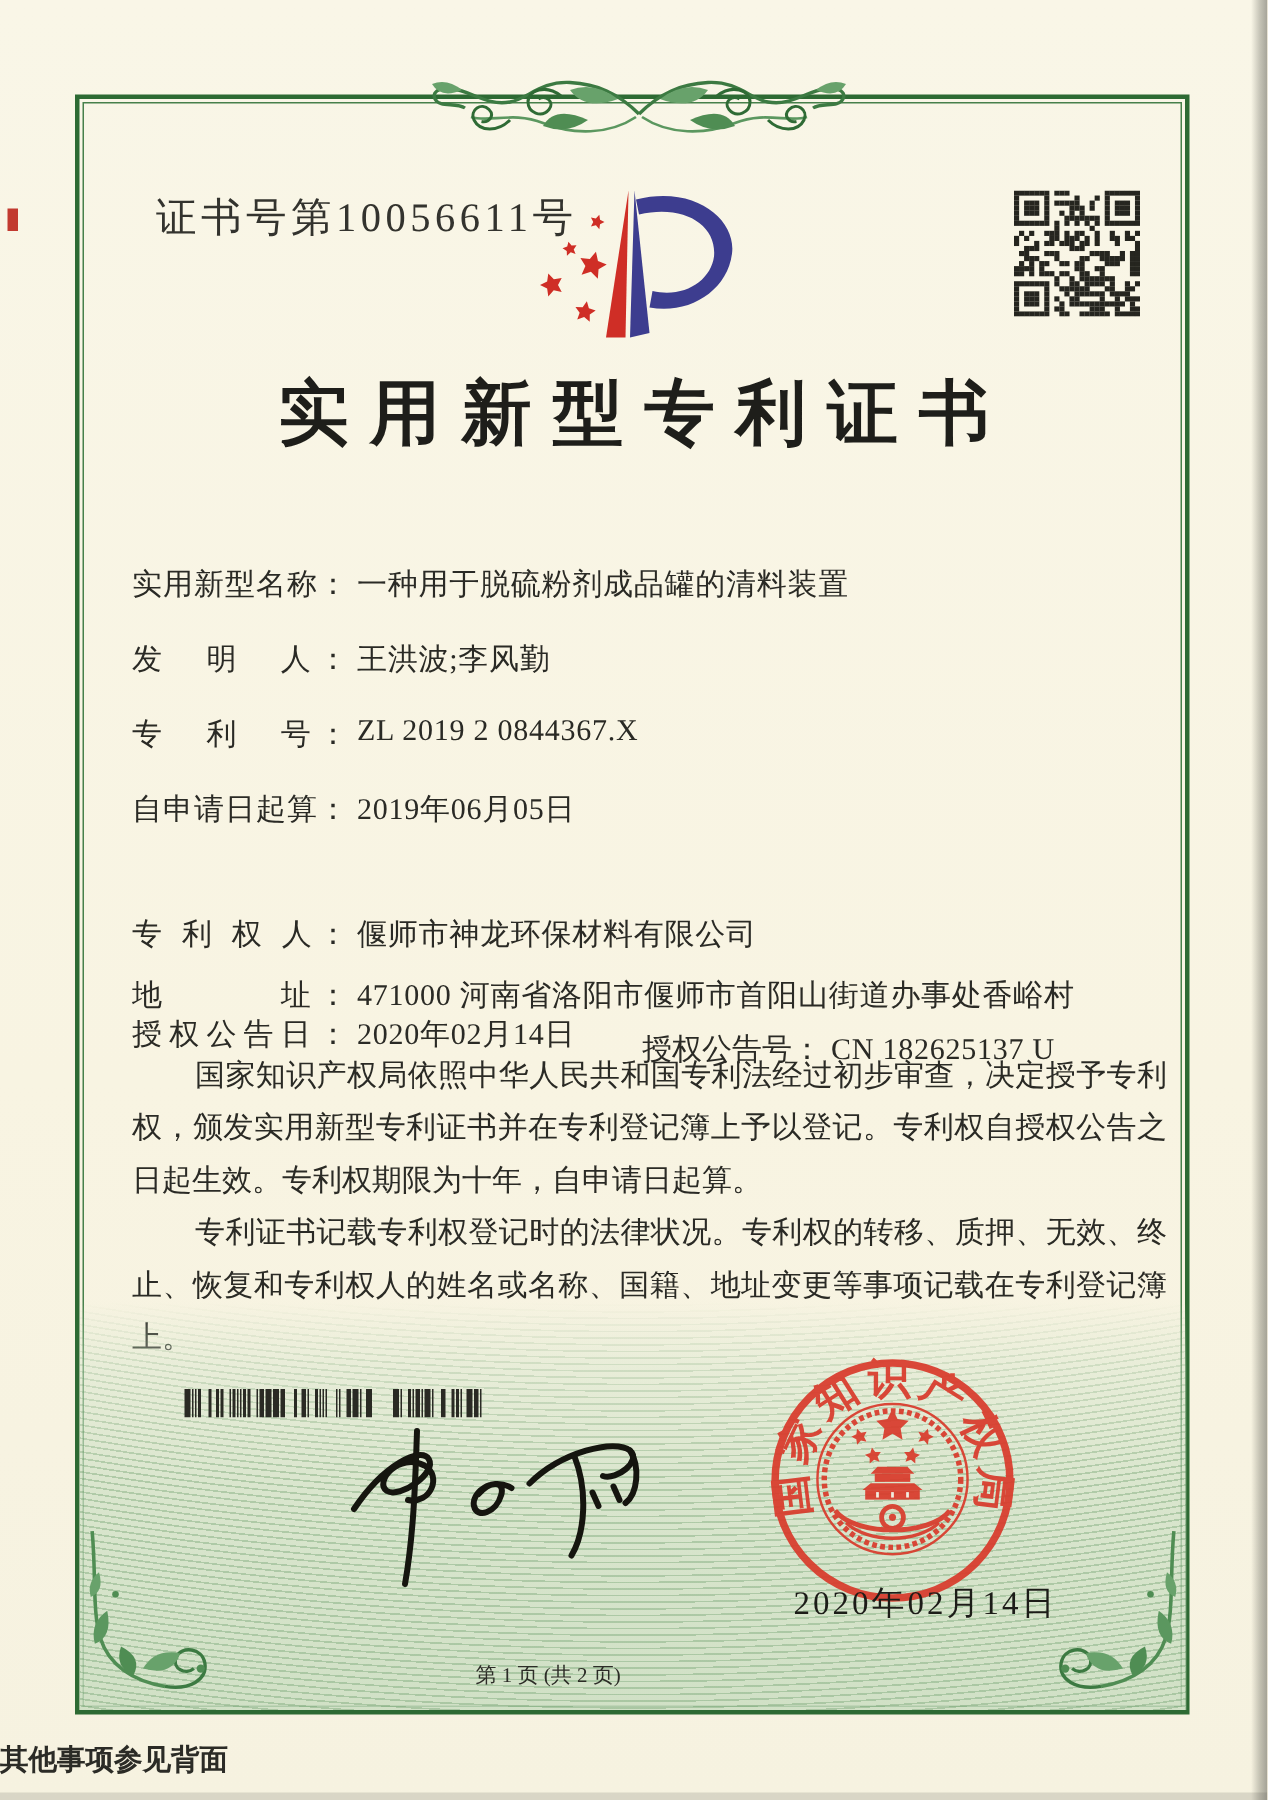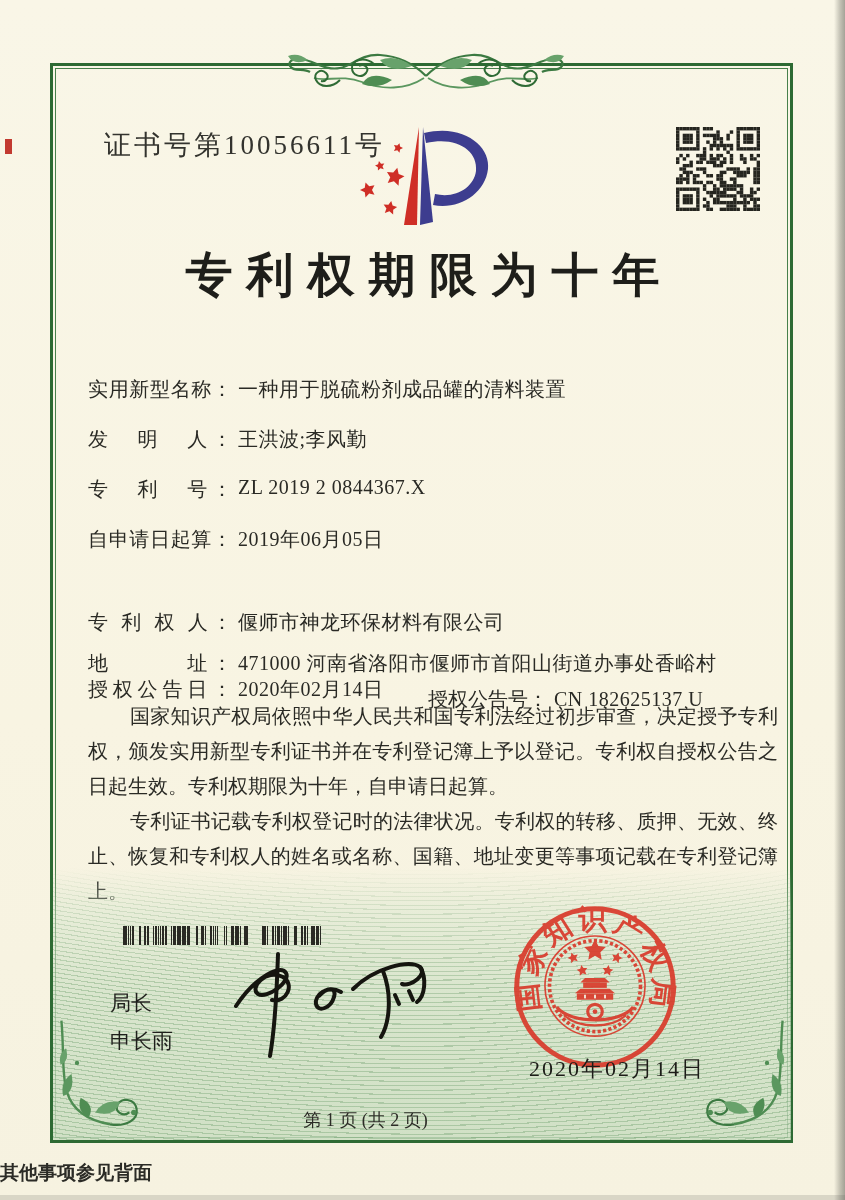--- a/index.html
+++ b/index.html
@@ -24,21 +24,21 @@
   
   .fields{position:absolute;left:88px;top:0;width:700px;}
   .frow{position:absolute;left:0;white-space:nowrap;font-size:20px;color:#2a2a25;margin-top:10px;}
   .flabel{display:inline-block;width:144px;text-align:justify;text-align-last:justify;
           vertical-align:top;white-space:normal;}
   .fvalue{display:inline-block;margin-left:6px;letter-spacing:.5px;}
   .grant2{position:absolute;left:340px;top:0;}
   
   .bodytext{position:absolute;left:88px;top:700px;width:690px;font-size:20px;line-height:35px;
             text-align:justify;color:#2a2a25;}
-  .bodytext p{margin:0;text-indent:2.1em;font-family:Liberation Mono, monospace;}
+  .bodytext p{margin:0;text-indent:2.1em;}
   
   .band{position:absolute;left:53px;top:868px;width:738px;height:272px;overflow:hidden;}
   .band-tint{position:absolute;inset:0;
       background:linear-gradient(180deg,rgba(213,229,205,0) 0%,rgba(213,229,205,.45) 16%,
                  rgba(205,224,197,.7) 45%,rgba(199,220,191,.8) 100%);}
   .band-lines{position:absolute;inset:0;
       background:repeating-radial-gradient(circle 2400px at 50% -2150px,
                  rgba(96,150,96,.34) 0 1.1px,rgba(0,0,0,0) 1.1px 4.4px);
       -webkit-mask-image:linear-gradient(180deg,transparent 0%,rgba(0,0,0,.5) 14%,#000 42%);
       mask-image:linear-gradient(180deg,transparent 0%,rgba(0,0,0,.5) 14%,#000 42%);}
@@ -46,21 +46,21 @@
   .flourish.left{left:2px;}
   .flourish.right{right:2px;transform:scaleX(-1);}
   
   .barcode{position:absolute;left:104px;top:926px;}
   .director{position:absolute;left:110px;top:984px;font-family:"Liberation Sans","DejaVu Sans",sans-serif;
             font-size:21px;color:#1f1f1c;line-height:38px;}
   .signature{position:absolute;left:222px;top:942px;}
   .seal{position:absolute;left:504px;top:896px;}
   .seal-date{position:absolute;left:512px;top:1054px;width:210px;text-align:center;
              font-size:22px;letter-spacing:2px;color:#1c1c18;}
-  .page-num{position:absolute;left:0;top:1108px;width:731px;text-align:center;font-size:18px;color:#2c2c27;}
+  .page-num{position:absolute;left:0;top:1108px;width:731px;text-align:center;font-size:14px;color:#2c2c27;}
   .back-note{position:absolute;left:0;top:1160px;width:845px;text-align:left;
              font-size:19px;font-weight:600;color:#2b2b26;}
   .ornament-top{position:absolute;left:288px;top:40px;}
 </style>
 </head>
 <body>
 
 <div class="page">
 
   <svg width="0" height="0" style="position:absolute">
@@ -431,21 +431,21 @@
       <rect x="16" y="24" width="1.02" height="1.02" fill="#25251f"></rect>
       <rect x="17" y="24" width="1.02" height="1.02" fill="#25251f"></rect>
       <rect x="18" y="24" width="1.02" height="1.02" fill="#25251f"></rect>
       <rect x="20" y="24" width="1.02" height="1.02" fill="#25251f"></rect>
       <rect x="21" y="24" width="1.02" height="1.02" fill="#25251f"></rect>
       <rect x="22" y="24" width="1.02" height="1.02" fill="#25251f"></rect>
       <rect x="23" y="24" width="1.02" height="1.02" fill="#25251f"></rect>
       <rect x="24" y="24" width="1.02" height="1.02" fill="#25251f"></rect>
     </svg>
 
-  <div class="title">专利权期限为十年</div>
+  <div class="title">实用新型专利证书</div>
 
   <div class="fields">
     <div class="frow" style="top:366px">
       <span class="flabel">实用新型名称：</span><span class="fvalue">一种用于脱硫粉剂成品罐的清料装置</span>
     </div>
     <div class="frow" style="top:416px">
       <span class="flabel">发　明　人：</span><span class="fvalue">王洪波;李风勤</span>
     </div>
     <div class="frow" style="top:466px">
       <span class="flabel">专　利　号：</span><span class="fvalue">ZL 2019 2 0844367.X</span>
@@ -525,24 +525,20 @@
       <rect x="184" y="0" width="1" height="19" fill="#2a2a24"></rect>
       <rect x="190" y="0" width="3" height="19" fill="#2a2a24"></rect>
       <rect x="197" y="0" width="2" height="19" fill="#2a2a24"></rect>
       <rect x="200" y="0" width="2" height="19" fill="#2a2a24"></rect>
       <rect x="203" y="0" width="1" height="19" fill="#2a2a24"></rect>
       <rect x="207" y="0" width="4" height="19" fill="#2a2a24"></rect>
       <rect x="212" y="0" width="3" height="19" fill="#2a2a24"></rect>
       <rect x="216" y="0" width="1" height="19" fill="#2a2a24"></rect>
     </svg>
 
-  <div class="director">
-    <div>局长</div>
-    <div>申长雨</div>
-  </div>
 
   <svg class="signature" width="232" height="122" viewBox="0 0 232 122">
     <g fill="none" stroke="#15150f" stroke-width="4" stroke-linecap="round" stroke-linejoin="round">
       <path d="M14,64 C34,34 59,22 64,31 C69,40 45,57 36,52 C27,46 44,26 61,35 C73,42 65,61 50,58"></path>
       <path d="M56,12 C55,42 54,80 48,114"></path>
       <path d="M97,54 C106,44 115,46 112,55 C109,66 96,71 94,62 C92,54 105,42 119,50"></path>
       <path d="M131,47 C152,26 188,17 198,25 C206,32 189,45 180,42"></path>
       <path d="M161,29 C170,52 168,80 159,95"></path>
       <path d="M198,25 C205,36 203,54 195,60"></path>
       <path d="M173,53 l4,9"></path>

